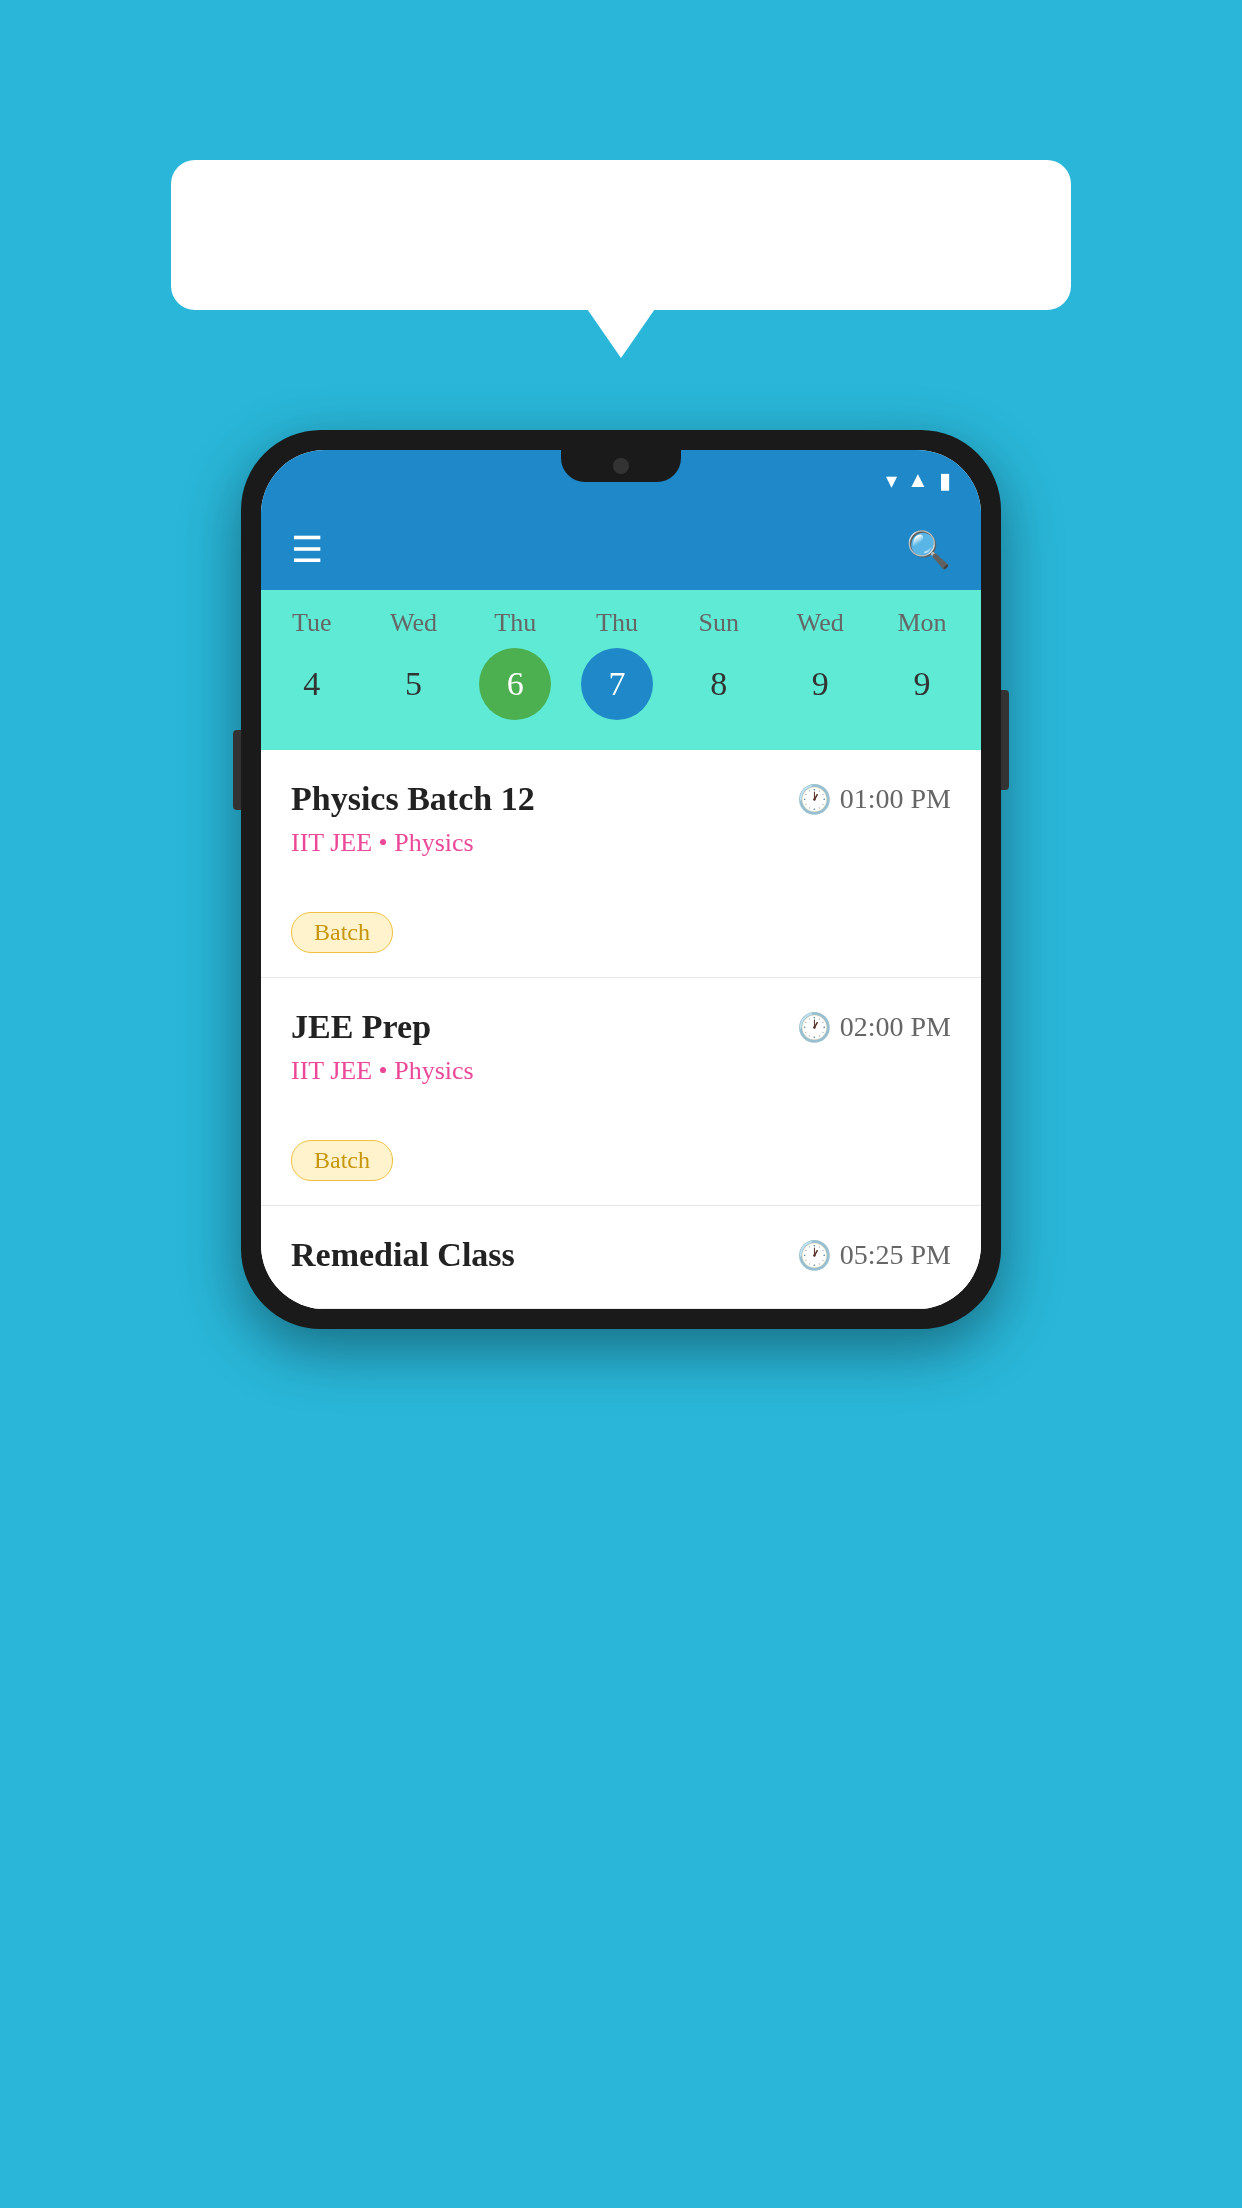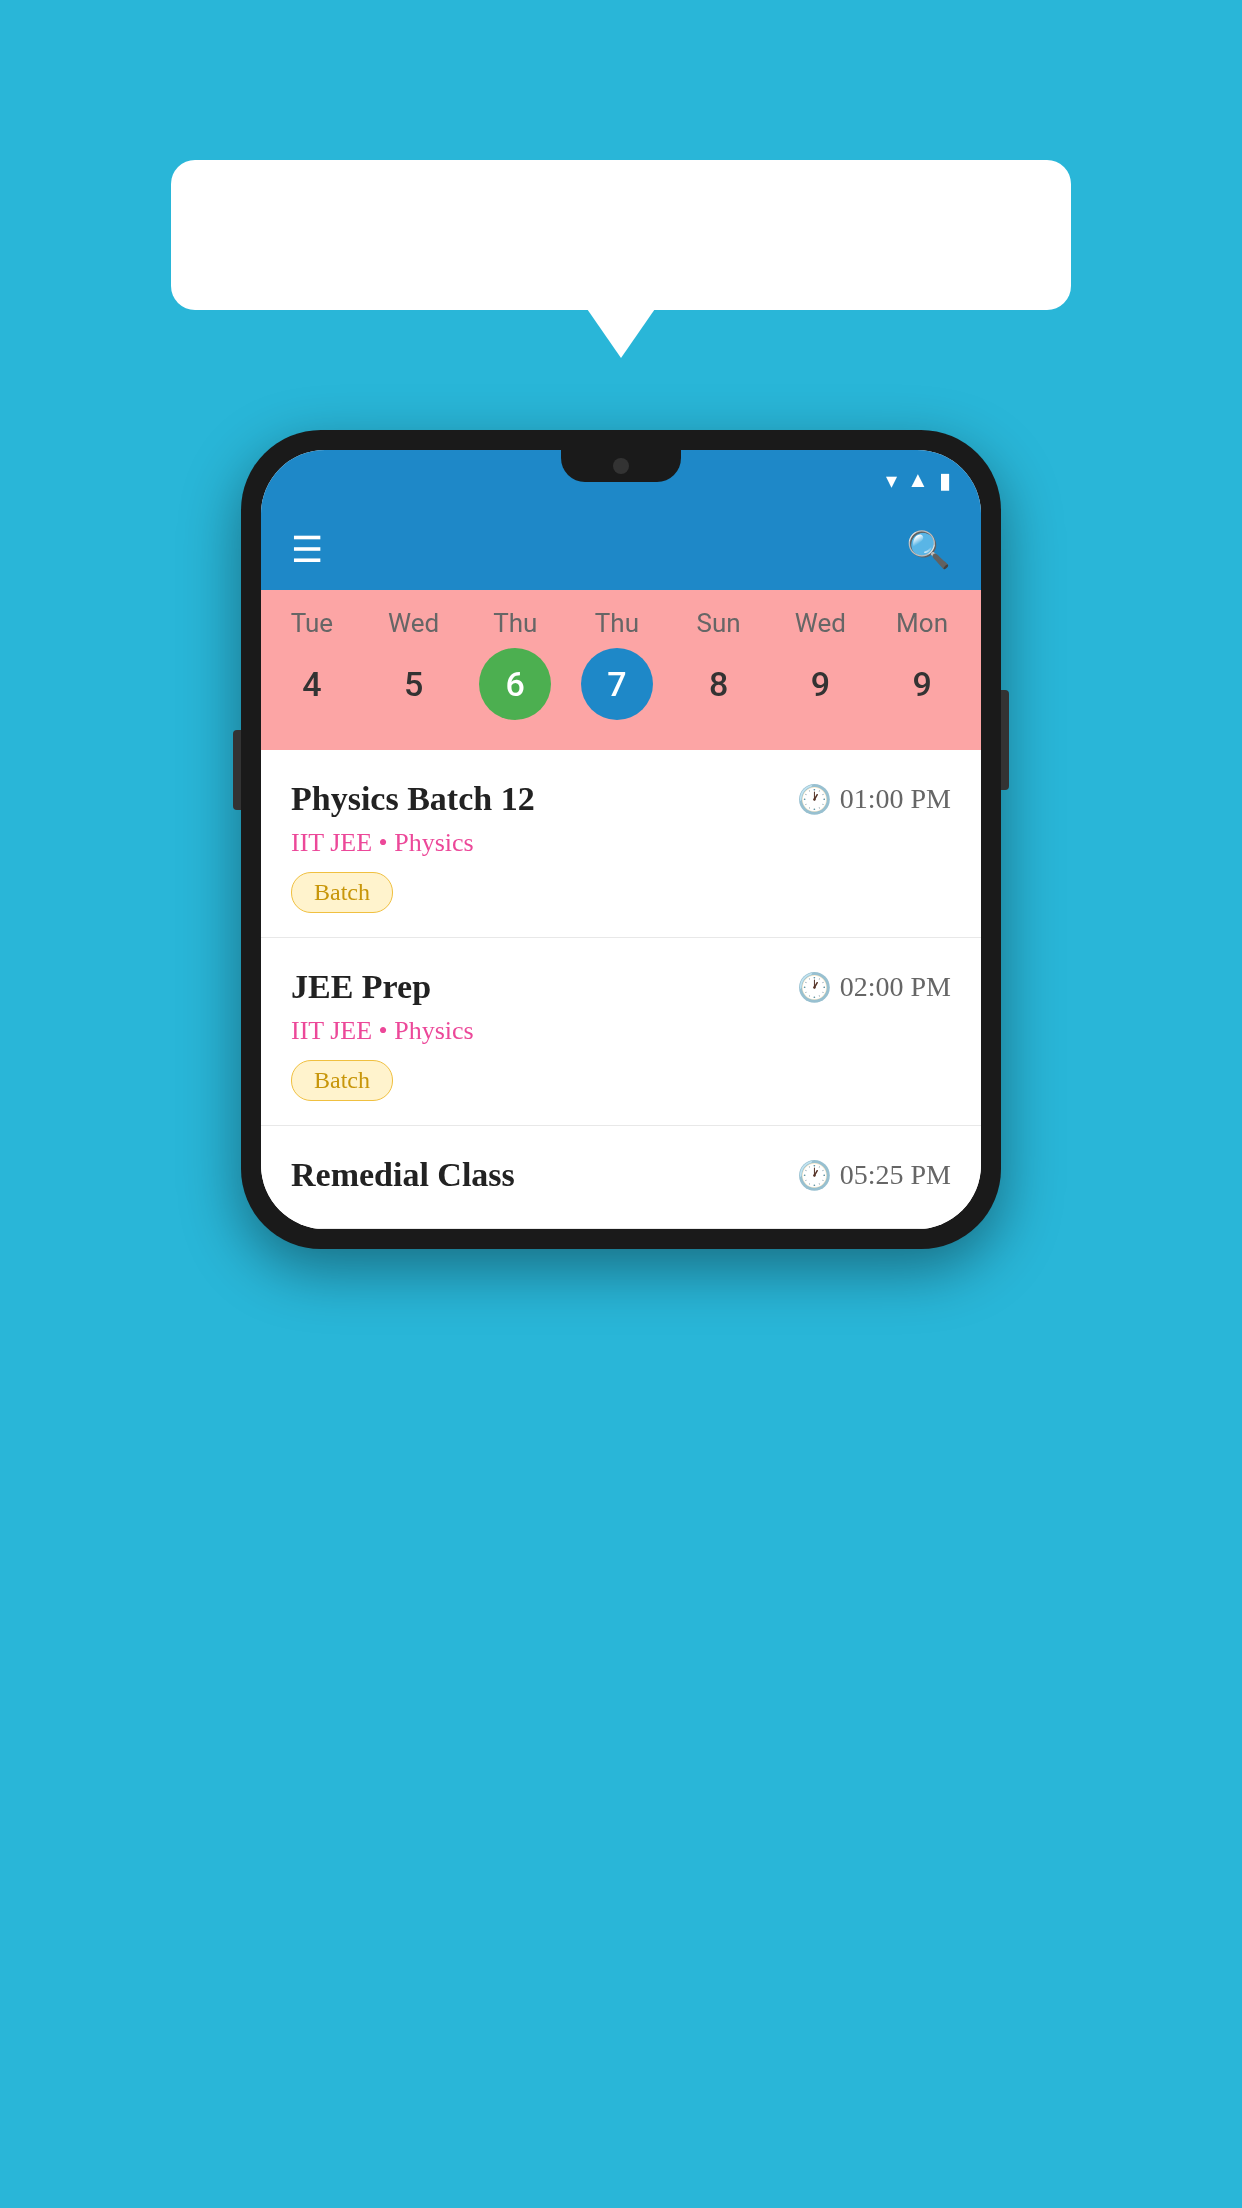--- a/index.html
+++ b/index.html
@@ -131,22 +131,23 @@
       cursor: pointer;
     }
     .search-icon {
       color: white;
       font-size: 36px;
       cursor: pointer;
     }
 
     
     .calendar-strip {
-      background: #fca5a5;
+      background: #5eead4;
       padding: 18px 8px 8px 0;
+      font-family: Liberation Serif, serif;
     }
     .day-headers {
       display: flex;
       justify-content: space-around;
       margin-bottom: 10px;
     }
     .day-label {
       font-size: 26px;
       color: #666;
       width: 86px;
@@ -218,20 +219,21 @@
     }
     .batch-badge {
       display: inline-block;
       background: #fff3cd;
       color: #c8960a;
       border: 1.5px solid #f0c040;
       border-radius: 20px;
       padding: 6px 22px;
       font-size: 24px;
       font-weight: 500;
+      margin-top: 40px;
     }
 
     
     .vol-button-left {
       position: absolute;
       left: -8px;
       top: 300px;
       width: 8px;
       height: 80px;
       background: #333;

